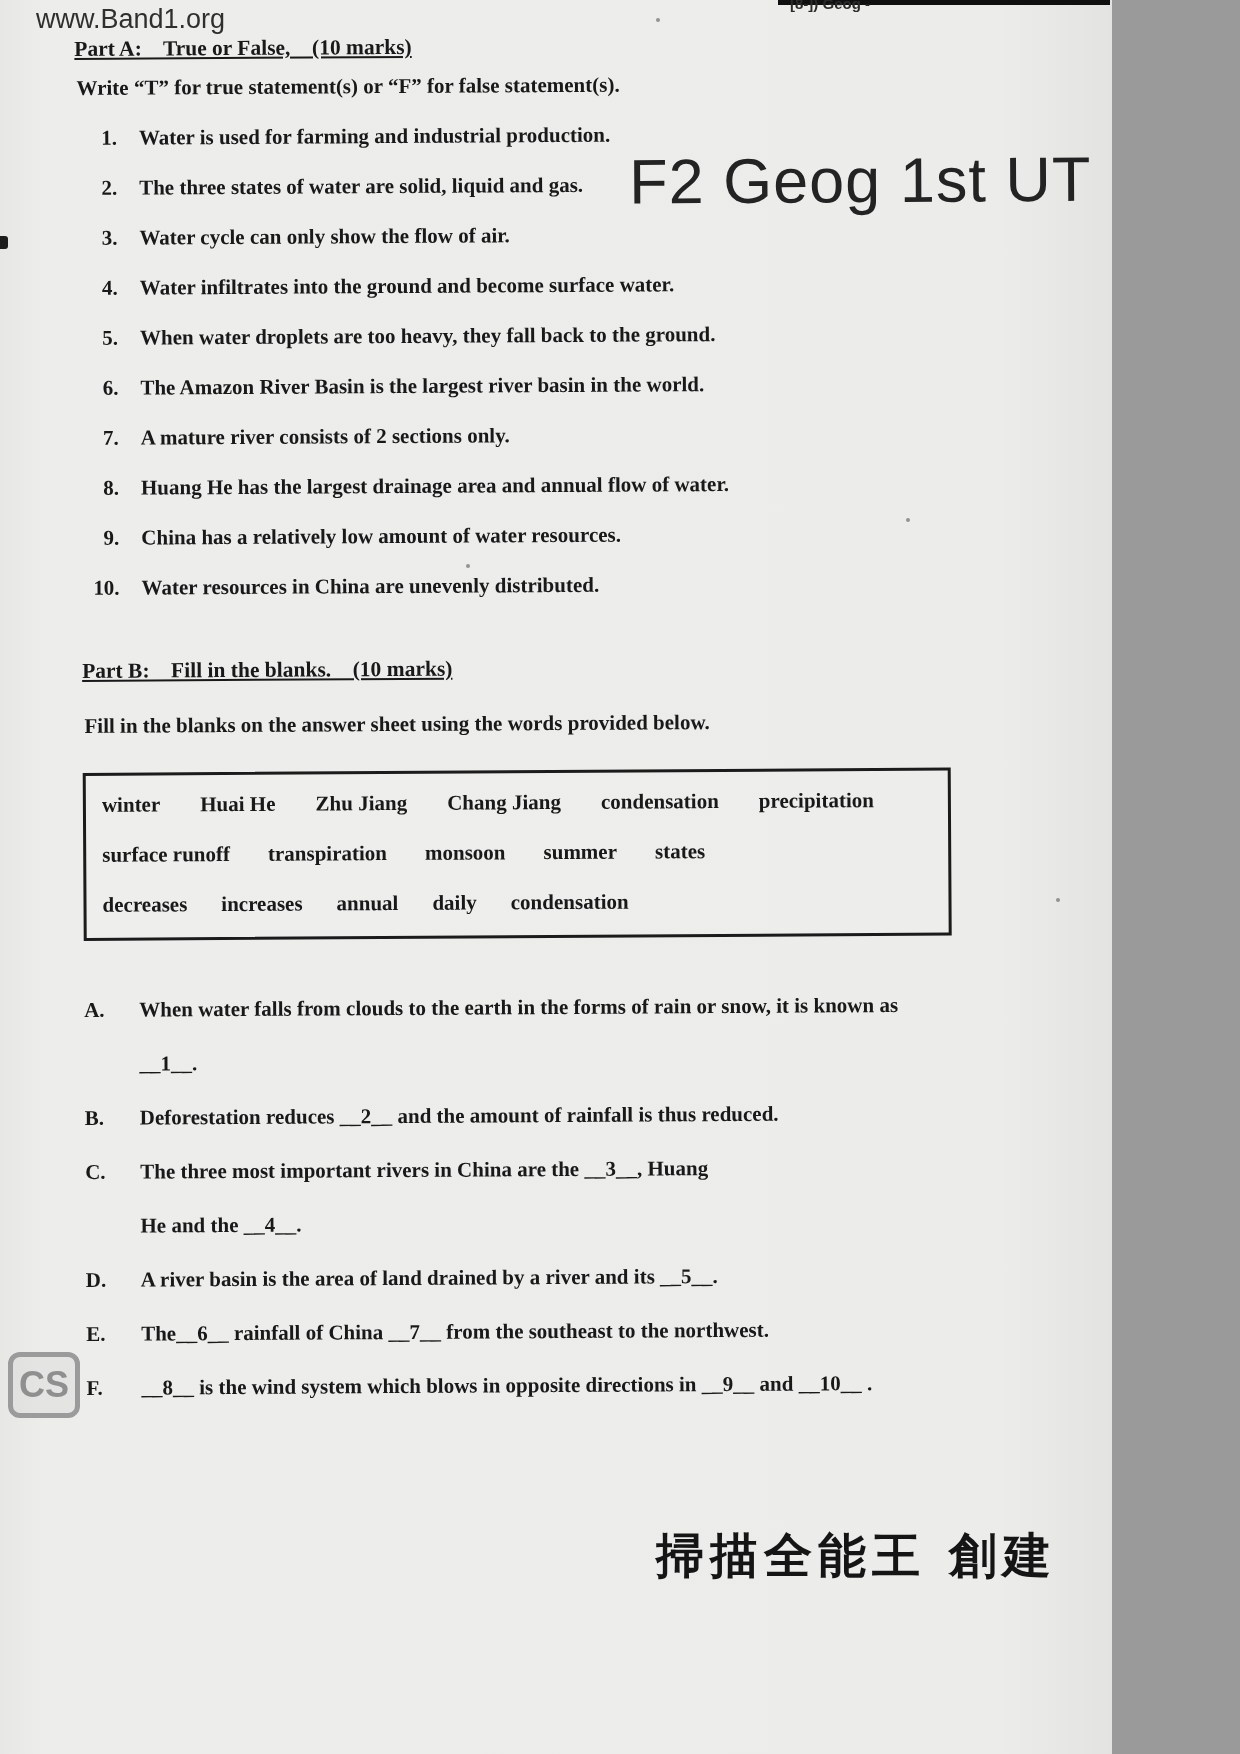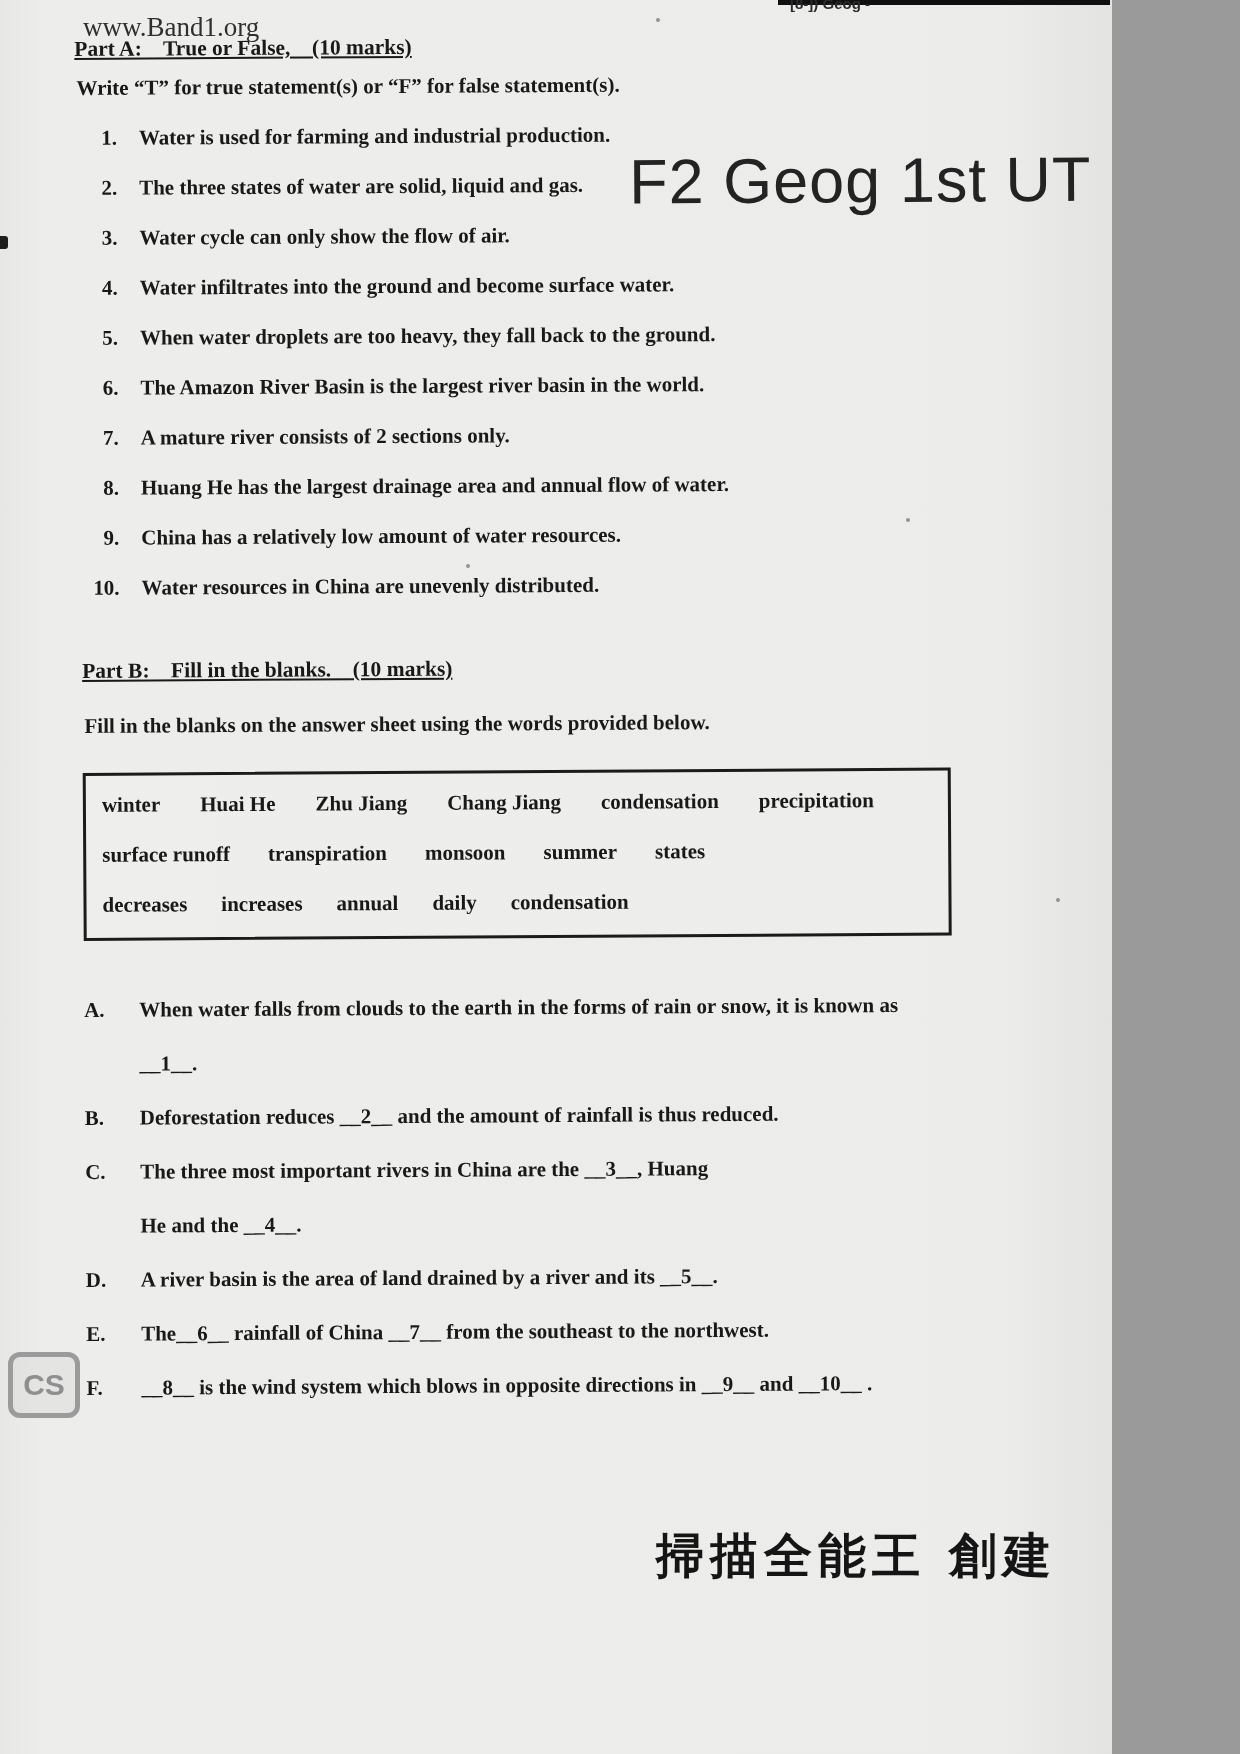--- a/index.html
+++ b/index.html
@@ -4,23 +4,23 @@
 <style>
   html,body { margin:0; padding:0; background:#9a9a9a; }
   .page {
     position:relative; width:1112px; height:1754px; overflow:hidden;
     background:linear-gradient(90deg,#e7e7e5 0%,#ededeb 4%,#ececea 90%,#e3e3e1 100%);
     font-family:"Liberation Serif","DejaVu Serif",serif; color:#191919;
   }
   .tilt { position:absolute; inset:0; transform:rotate(-0.35deg); transform-origin:50% 0; }
 
   .watermark {
-    position:absolute; left:36px; top:12px; z-index:5;
-    font-family:Liberation Serif, serif;
-    font-size:27px; color:#2f2f2d;margin-left:47px;
+    position:absolute; left:36px; top:4px; z-index:5;
+    font-family:Liberation Sans, sans-serif;
+    font-size:27px; color:#2f2f2d;
   }
   .overlay-title {
     position:absolute; left:628px; top:146px; white-space:nowrap;
     font-family:"Liberation Sans","DejaVu Sans",sans-serif;
     font-size:63px; color:#232323; letter-spacing:1px;
   }
 
   .part-a { position:absolute; left:74px; top:34px; width:960px; }
   .part-b { position:absolute; left:78px; top:656px; width:960px; }
   .heading { margin:0; font-size:21.5px; font-weight:700; text-decoration:underline; white-space:pre; }
@@ -43,21 +43,21 @@
 
   .questions { margin-top:56px; }
   .q-line { display:flex; font-size:21px; font-weight:700; line-height:27px; margin-bottom:27px; white-space:pre; }
   .q-letter { width:55px; flex:none; }
   .q-line.cont { padding-left:55px; }
 
   .cs-badge { position:absolute; left:8px; top:1352px; display:flex; align-items:center; z-index:2; }
   .cs-logo {
     width:62px; height:56px; border:5px solid #9b9b9b; border-radius:12px;
     color:#8f8f8f; font-family:"Liberation Sans","DejaVu Sans",sans-serif;
-    font-size:30px; font-weight:700; display:flex; align-items:center; justify-content:center;
+    font-size:36px; font-weight:700; display:flex; align-items:center; justify-content:center;
     background:rgba(205,205,205,0.25);
   }
   .cs-text {
     margin-left:22px; font-family:"Liberation Sans","DejaVu Sans",sans-serif;
     font-size:28px; color:#a7a7a5; line-height:35px; letter-spacing:1px;
   }
 
   .footer-stamp {
     position:absolute; left:656px; top:1524px;
     font-family:"DejaVu Sans",sans-serif; font-size:48px; font-weight:700;

